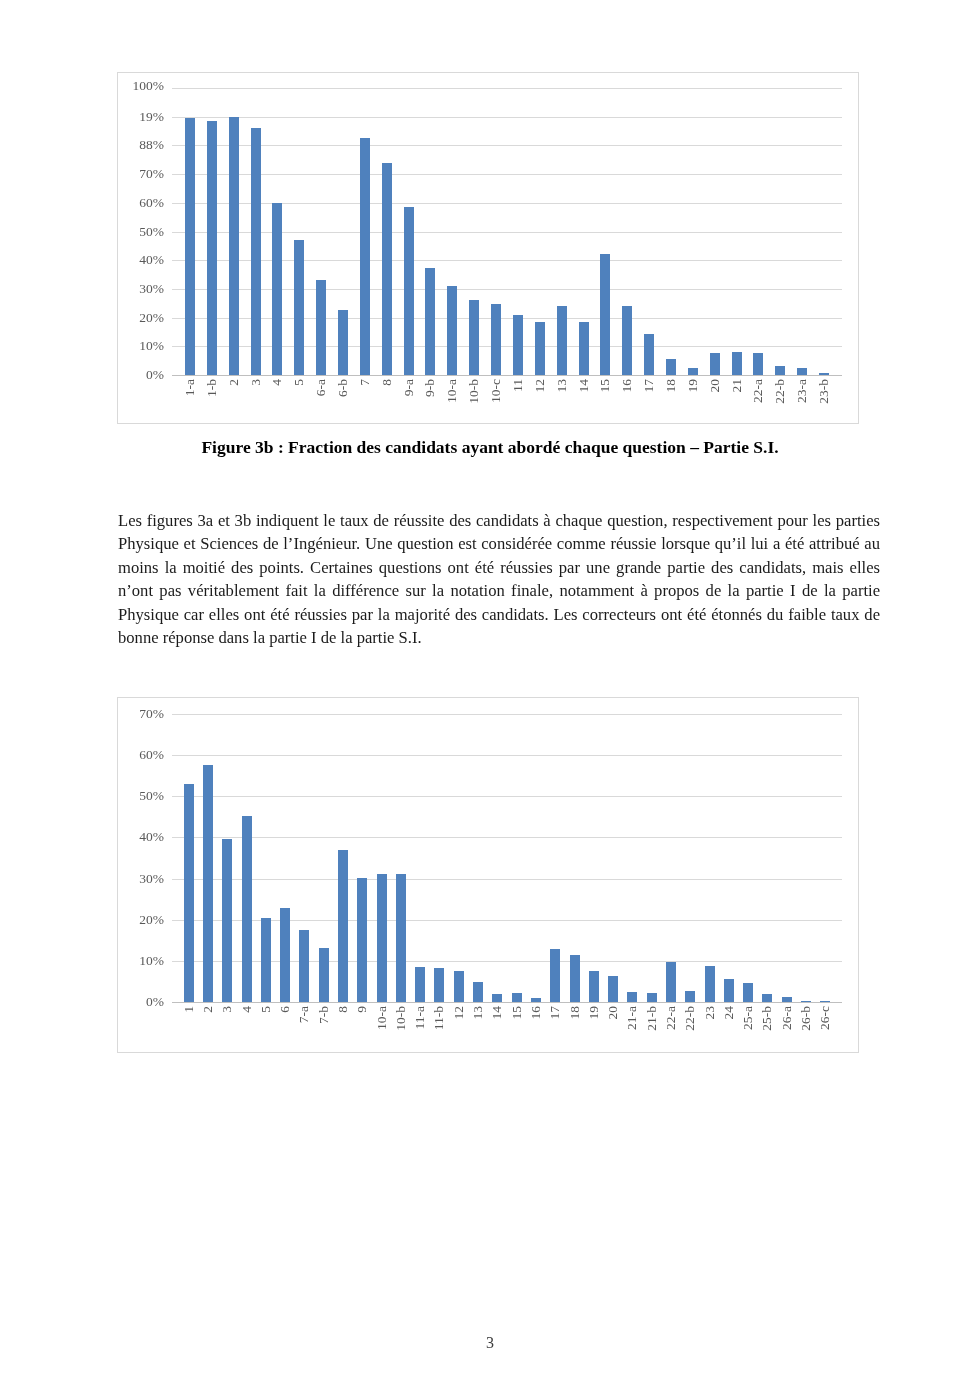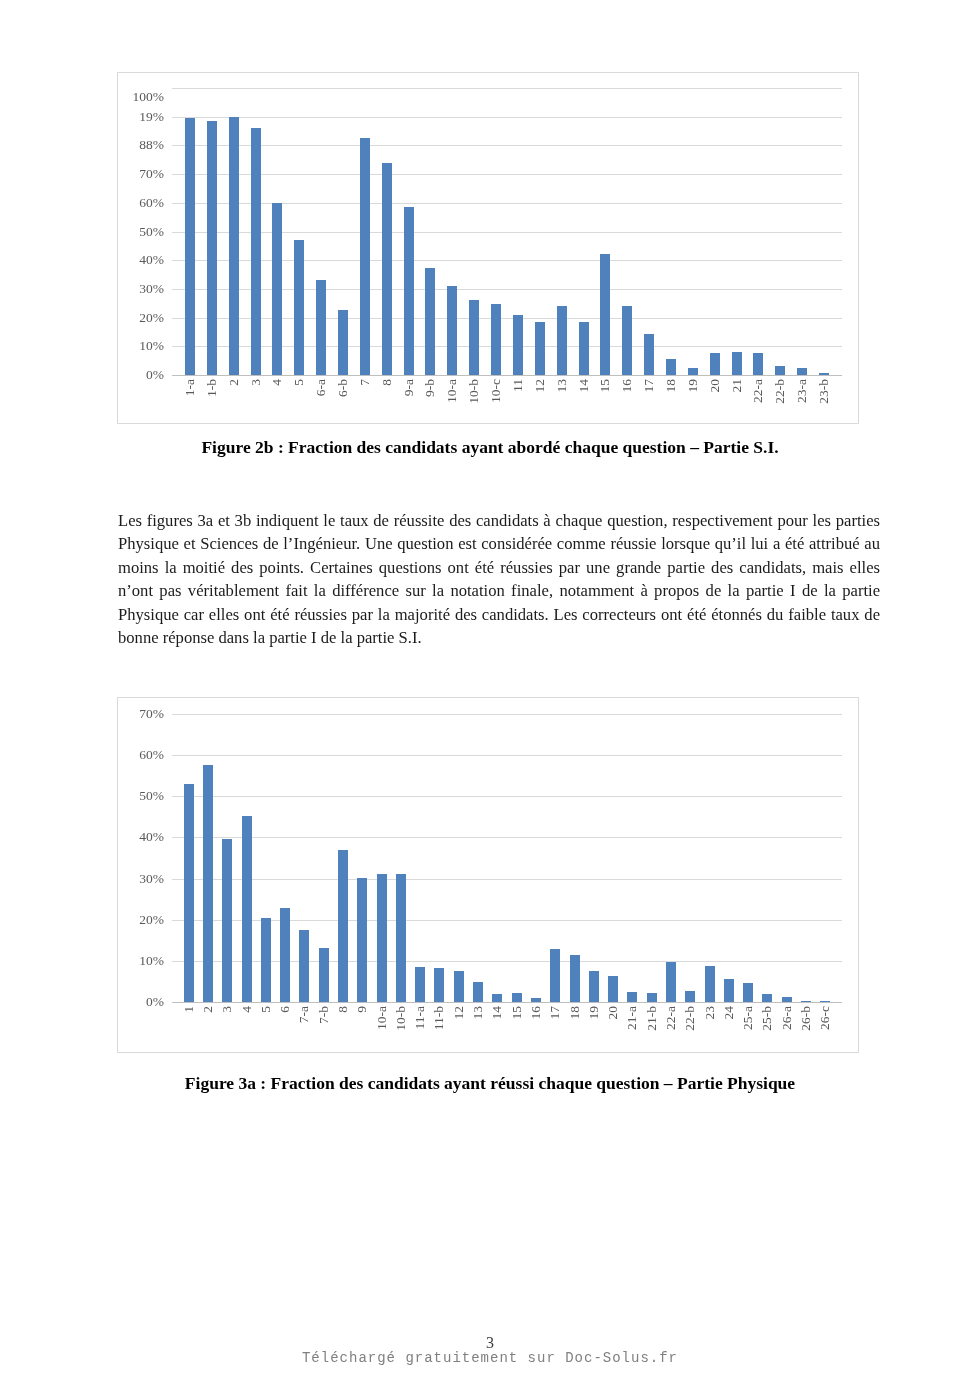--- a/index.html
+++ b/index.html
@@ -110,21 +110,21 @@
       <div class="ylab" style="left: -2px; top: 150.5px;">50%</div>
       <div class="gridline" style="left: 54px; top: 129.8px; width: 670px;"></div>
       <div class="ylab" style="left: -2px; top: 121.8px;">60%</div>
       <div class="gridline" style="left: 54px; top: 101.1px; width: 670px;"></div>
       <div class="ylab" style="left: -2px; top: 93.1px;">70%</div>
       <div class="gridline" style="left: 54px; top: 72.4px; width: 670px;"></div>
       <div class="ylab" style="left: -2px; top: 64.4px;">88%</div>
       <div class="gridline" style="left: 54px; top: 43.7px; width: 670px;"></div>
       <div class="ylab" style="left: -2px; top: 35.7px;">19%</div>
       <div class="gridline" style="left: 54px; top: 15px; width: 670px;"></div>
-      <div class="ylab" style="left: -2px; top: 16px;">100%</div>
+      <div class="ylab" style="left: -2px; top: 5px;">100%</div>
       <div class="bar" style="left: 66.9333px; top: 45.135px; height: 256.865px; background: rgb(79, 129, 189);"></div>
       <div class="xlab" style="left: 63.9333px; top: 352px;">1-a</div>
       <div class="bar" style="left: 88.8px; top: 48.005px; height: 253.995px; background: rgb(79, 129, 189);"></div>
       <div class="xlab" style="left: 85.8px; top: 352px;">1-b</div>
       <div class="bar" style="left: 110.667px; top: 43.7px; height: 258.3px; background: rgb(79, 129, 189);"></div>
       <div class="xlab" style="left: 107.667px; top: 352px;">2</div>
       <div class="bar" style="left: 132.533px; top: 55.18px; height: 246.82px; background: rgb(79, 129, 189);"></div>
       <div class="xlab" style="left: 129.533px; top: 352px;">3</div>
       <div class="bar" style="left: 154.4px; top: 129.8px; height: 172.2px; background: rgb(79, 129, 189);"></div>
       <div class="xlab" style="left: 151.4px; top: 352px;">4</div>
@@ -173,21 +173,21 @@
       <div class="bar" style="left: 635.467px; top: 279.901px; height: 22.099px; background: rgb(79, 129, 189);"></div>
       <div class="xlab" style="left: 632.467px; top: 352px;">22-a</div>
       <div class="bar" style="left: 657.333px; top: 293.39px; height: 8.61px; background: rgb(79, 129, 189);"></div>
       <div class="xlab" style="left: 654.333px; top: 352px;">22-b</div>
       <div class="bar" style="left: 679.2px; top: 295.399px; height: 6.601px; background: rgb(79, 129, 189);"></div>
       <div class="xlab" style="left: 676.2px; top: 352px;">23-a</div>
       <div class="bar" style="left: 701.067px; top: 299.991px; height: 2.009px; background: rgb(79, 129, 189);"></div>
       <div class="xlab" style="left: 698.067px; top: 352px;">23-b</div>
     </div>
 
-  <div class="caption" id="caption0">Figure 2b : Fraction des candidats ayant abordé chaque question – Partie S.I.</div>
+  <div class="caption" id="caption0">Figure 3b : Fraction des candidats ayant abordé chaque question – Partie S.I.</div>
 
   <p class="bodytext">Les figures 3a et 3b indiquent le taux de réussite des candidats à chaque question, respectivement pour les parties Physique et Sciences de l’Ingénieur. Une question est considérée comme réussie lorsque qu’il lui a été attribué au moins la moitié des points. Certaines questions ont été réussies par une grande partie des candidats, mais elles n’ont pas véritablement fait la différence sur la notation finale, notamment à propos de la partie I de la partie Physique car elles ont été réussies par la majorité des candidats. Les correcteurs ont été étonnés du faible taux de bonne réponse dans la partie I de la partie S.I.</p>
 
   <div class="chart-frame" id="chart1">
       <div class="gridline zero" style="left: 54px; top: 304px; width: 670px;"></div>
       <div class="ylab" style="left: -2px; top: 296px;">0%</div>
       <div class="gridline" style="left: 54px; top: 262.857px; width: 670px;"></div>
       <div class="ylab" style="left: -2px; top: 254.857px;">10%</div>
       <div class="gridline" style="left: 54px; top: 221.714px; width: 670px;"></div>
       <div class="ylab" style="left: -2px; top: 213.714px;">20%</div>
@@ -264,19 +264,17 @@
       <div class="bar" style="left: 644.471px; top: 295.771px; height: 8.22857px; background: rgb(79, 129, 189);"></div>
       <div class="xlab" style="left: 641.471px; top: 354px;">25-b</div>
       <div class="bar" style="left: 663.765px; top: 299.063px; height: 4.93714px; background: rgb(79, 129, 189);"></div>
       <div class="xlab" style="left: 660.765px; top: 354px;">26-a</div>
       <div class="bar" style="left: 683.059px; top: 302.971px; height: 1.02857px; background: rgb(79, 129, 189);"></div>
       <div class="xlab" style="left: 680.059px; top: 354px;">26-b</div>
       <div class="bar" style="left: 702.353px; top: 302.971px; height: 1.02857px; background: rgb(79, 129, 189);"></div>
       <div class="xlab" style="left: 699.353px; top: 354px;">26-c</div>
     </div>
 
-  <div class="caption" id="caption1">Figure 3a : Fraction des candidats ayant réussi chaque question – Partie Physique</div>
 
   <div class="page-number">3</div>
 
-  <div class="watermark">Téléchargé gratuitement sur Doc-Solus.fr</div>
 
 </div>
 
 </body></html>

